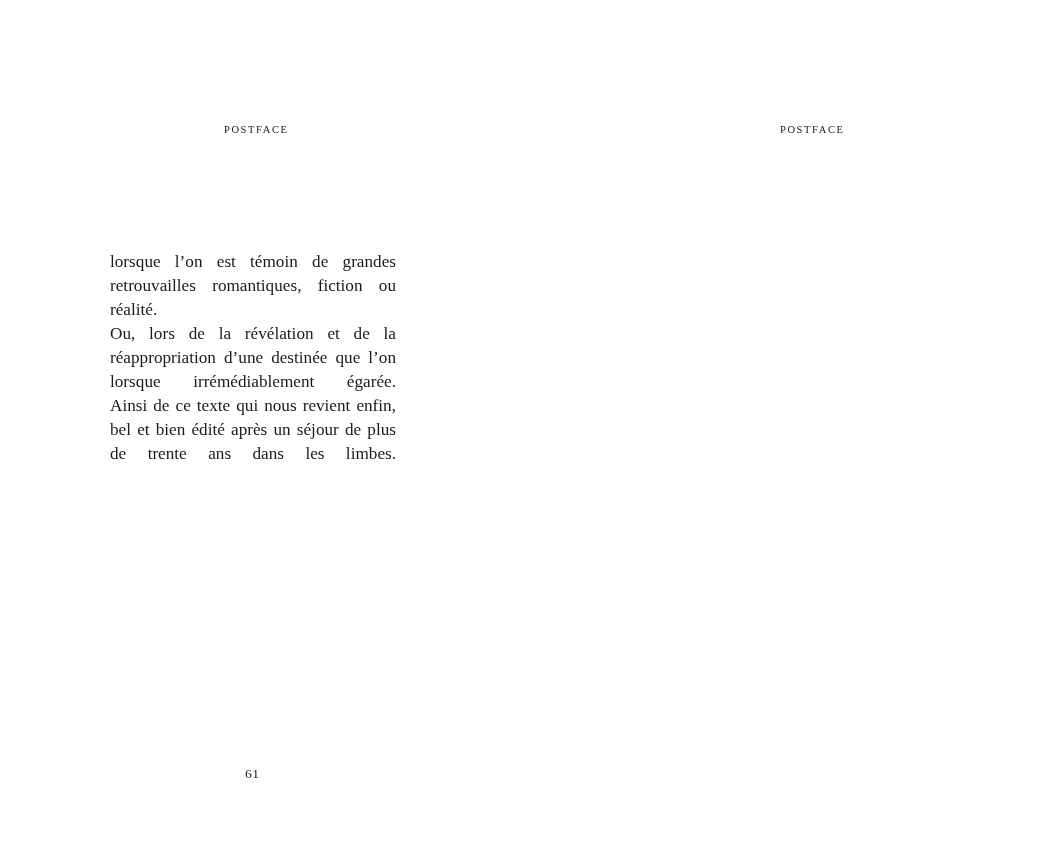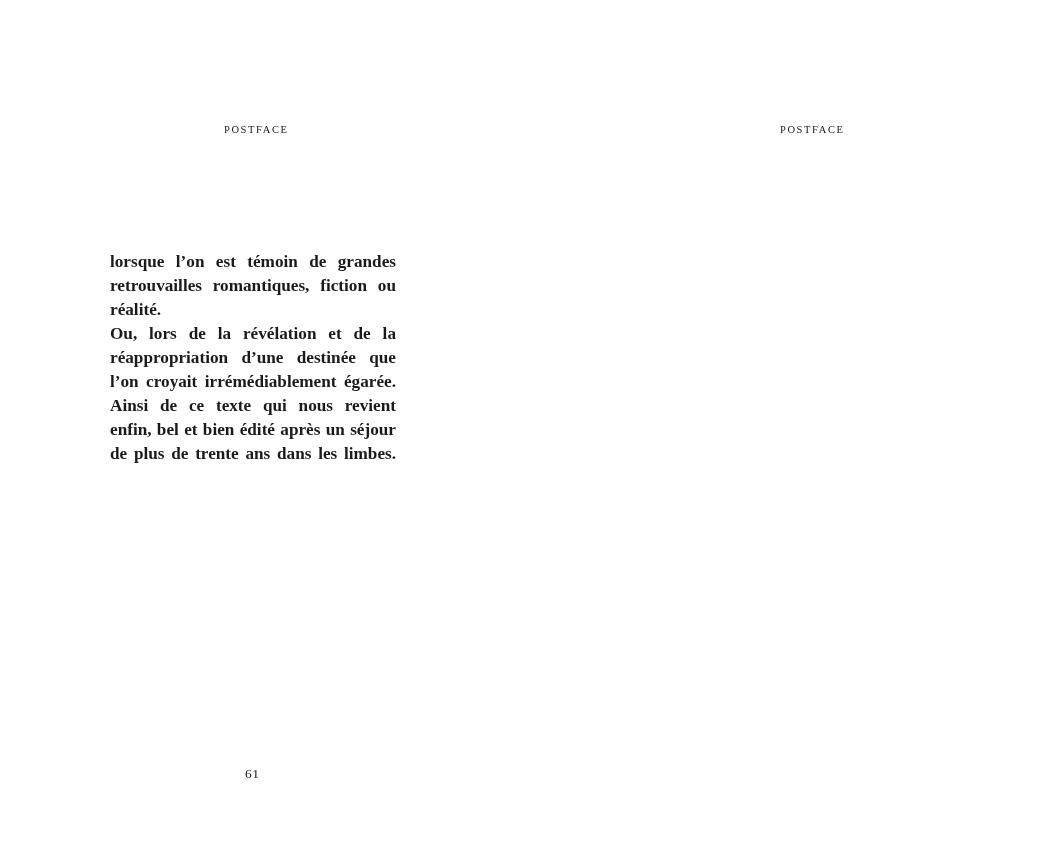--- a/index.html
+++ b/index.html
@@ -74,21 +74,20 @@
   }
   .para.last-line-left > :last-child {
     display: inline;
   }
   .para + .para {
     margin-top: 0;
   }
   
   .para.full-justify {
     text-align-last: justify;
-    font-weight: bold;
   }
 
   .signature {
     margin: 24px 0 0 0;
     text-align: right;
     font-size: 17.2px;
     line-height: 24px;
   }
 
   .folio {
@@ -104,21 +103,21 @@
 <body>
 
 <div class="spread">
 
   <div class="page page-left">
 
     <div class="running-head left">POSTFACE</div>
 
     <div class="textblock left">
       <p class="para full-justify">lorsque l’on est témoin de grandes retrouvailles romantiques, fiction ou réalité.</p>
-      <p class="para full-justify">Ou, lors de la révélation et de la réappropriation d’une destinée que l’on croyait irrémédiablement égarée.</p>
+      <p class="para full-justify">Ou, lors de la révélation et de la réappropriation d’une destinée que l’on lorsque irrémédiablement égarée.</p>
       <p class="para full-justify">Ainsi de ce texte qui nous revient enfin, bel et bien édité après un séjour de plus de trente ans dans les limbes.</p>
     </div>
 
     <div class="folio">61</div>
   </div>
 
   <div class="page page-right">
 
     <div class="running-head right">POSTFACE</div>
 

